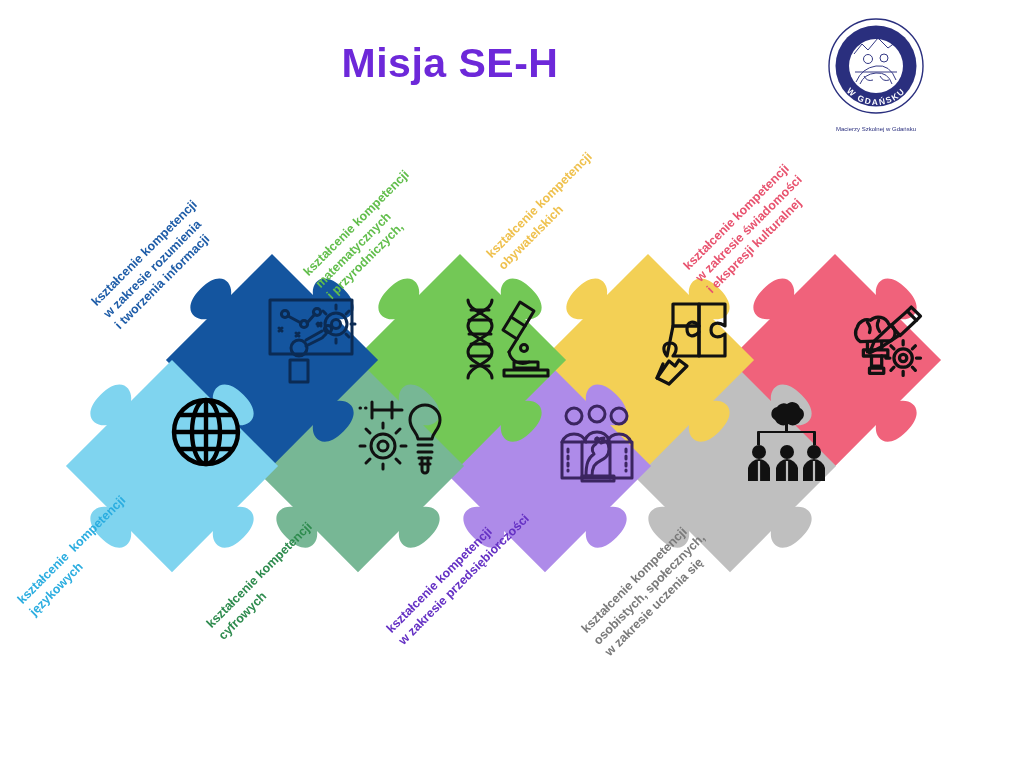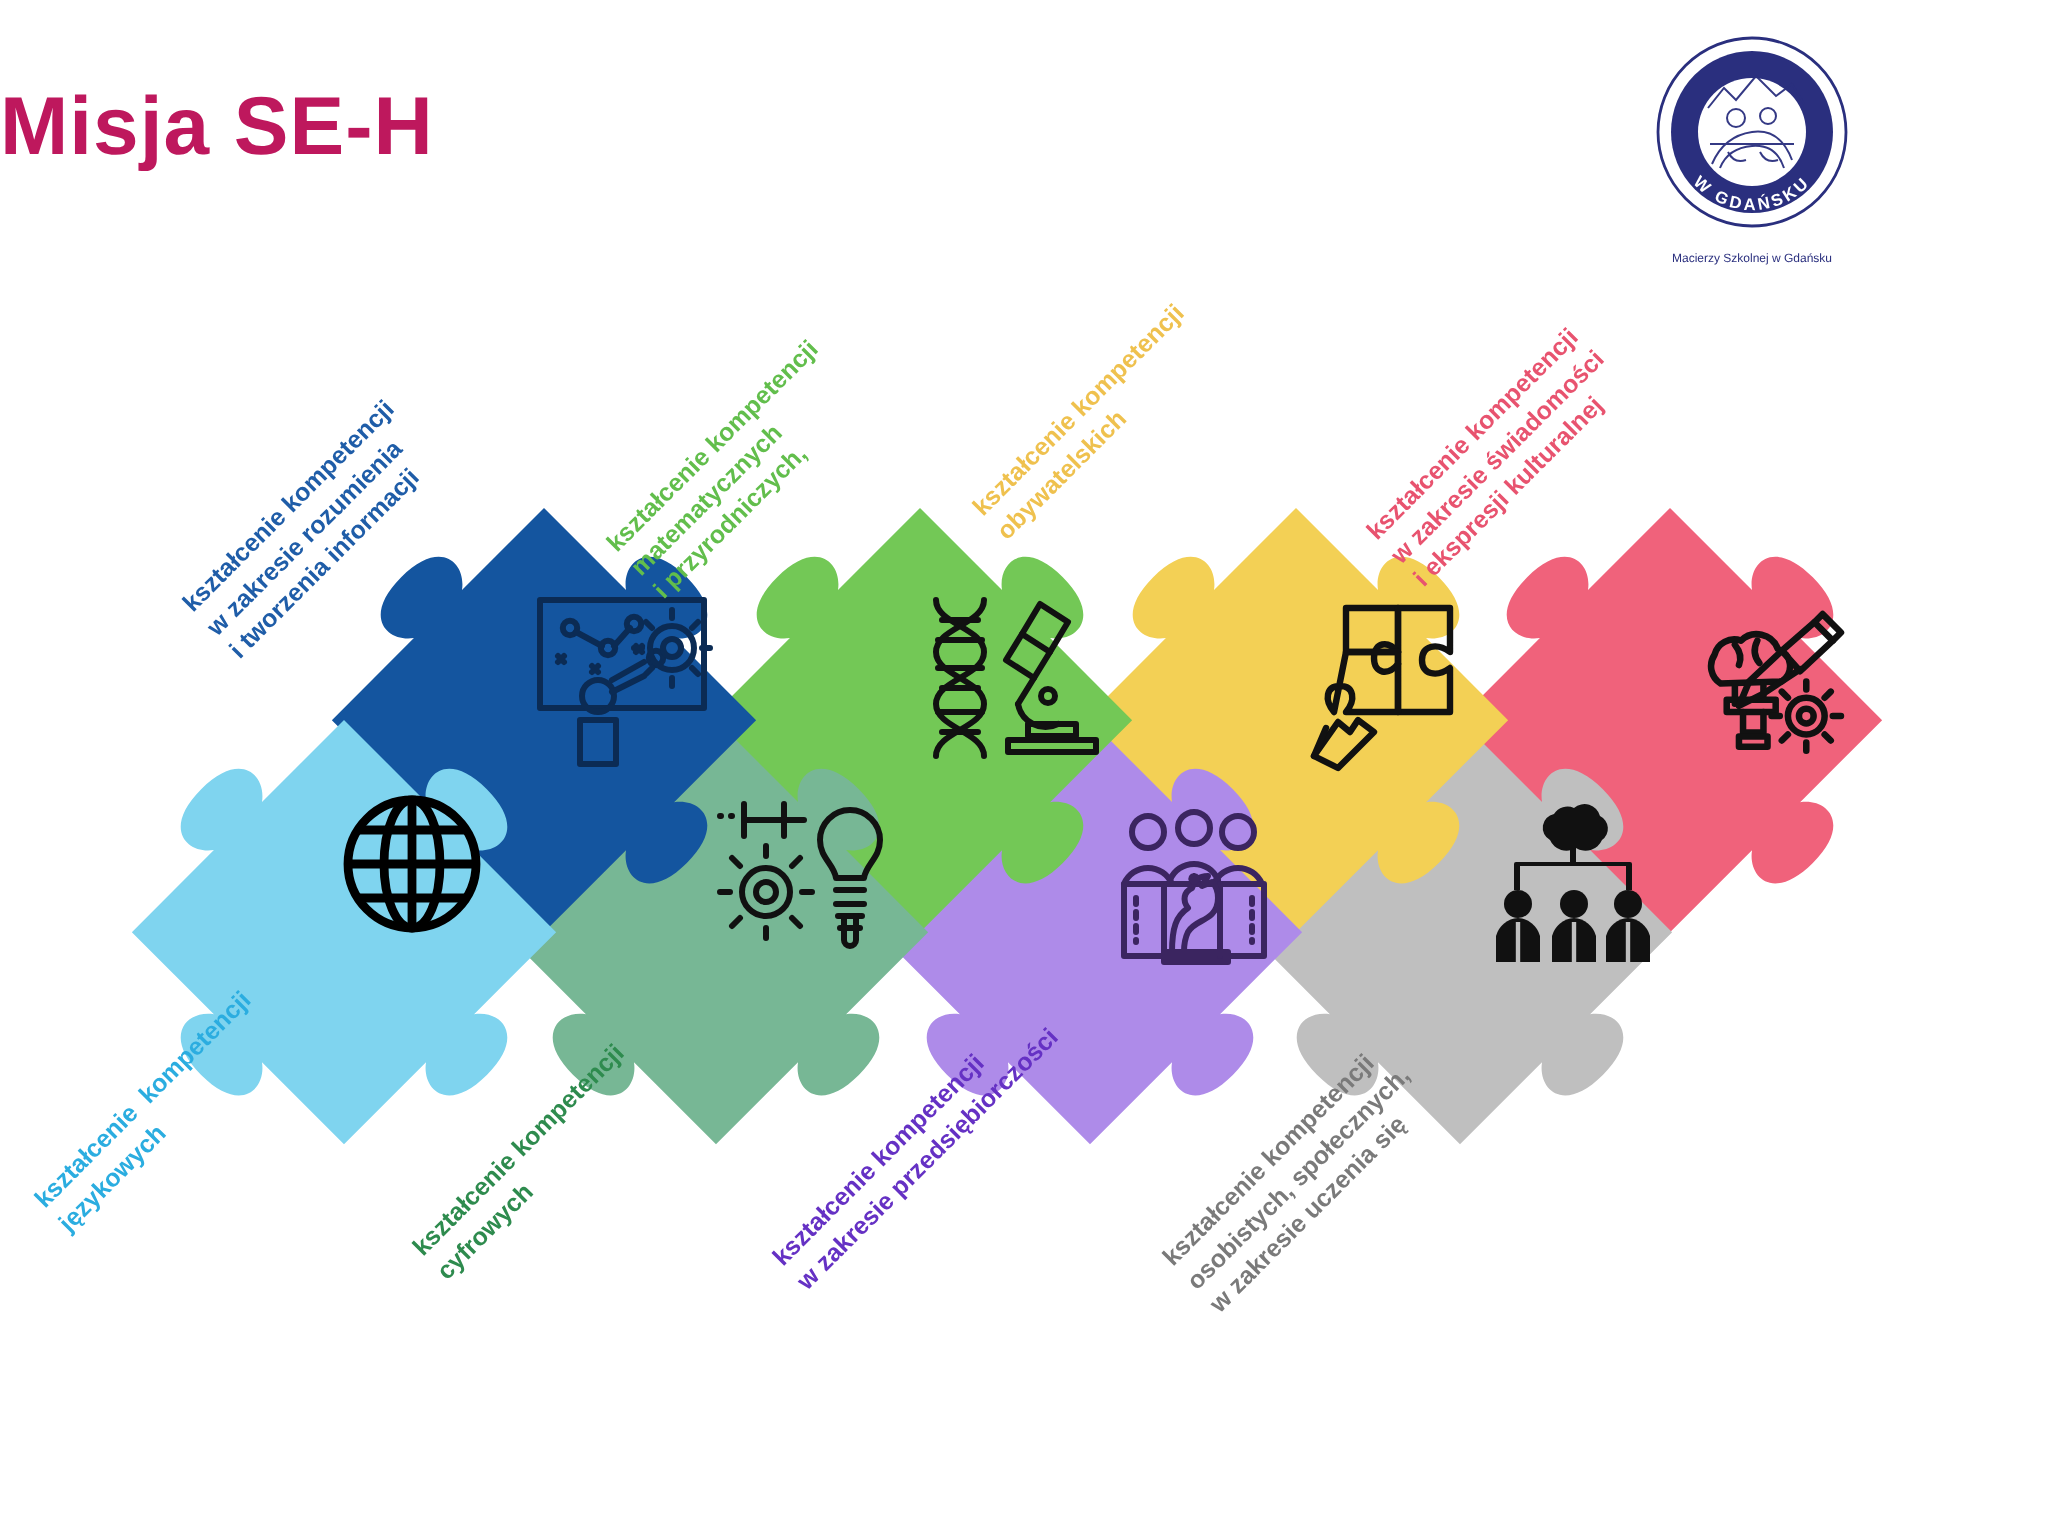--- a/index.html
+++ b/index.html
@@ -10,23 +10,24 @@
     font-family:"Liberation Sans", sans-serif;
     overflow:hidden;
     position:relative;
   }
   #stage{position:absolute;left:0;top:0;width:1024px;height:768px;}
 
   
   .title{
     position:absolute;
     left:0; top:40px; width:900px;
+    text-align:center;
     font-size:41px;
     font-weight:bold;
-    color:#be185d;
+    color:#6d28d9;
     letter-spacing:0.5px;
     font-family:"Liberation Sans", sans-serif;
   }
 
   
   .logo-wrap{position:absolute;left:812px;top:14px;width:128px;height:124px;}
 
   
   .puzzle-svg{position:absolute;left:0;top:0;width:1024px;height:768px;}
 

